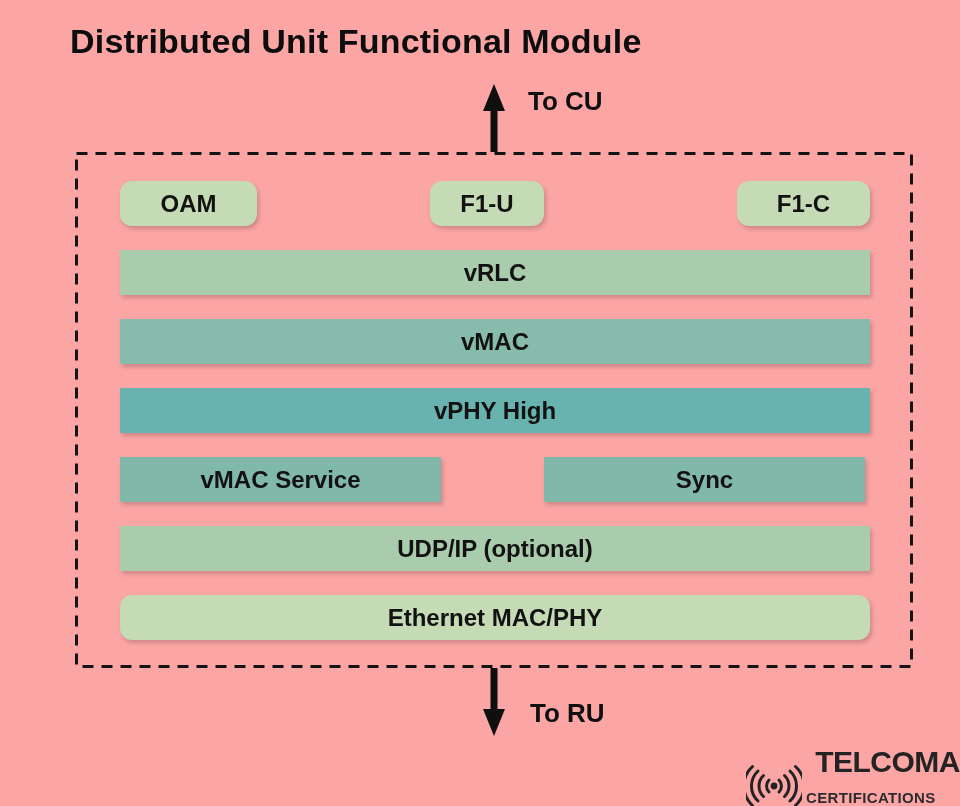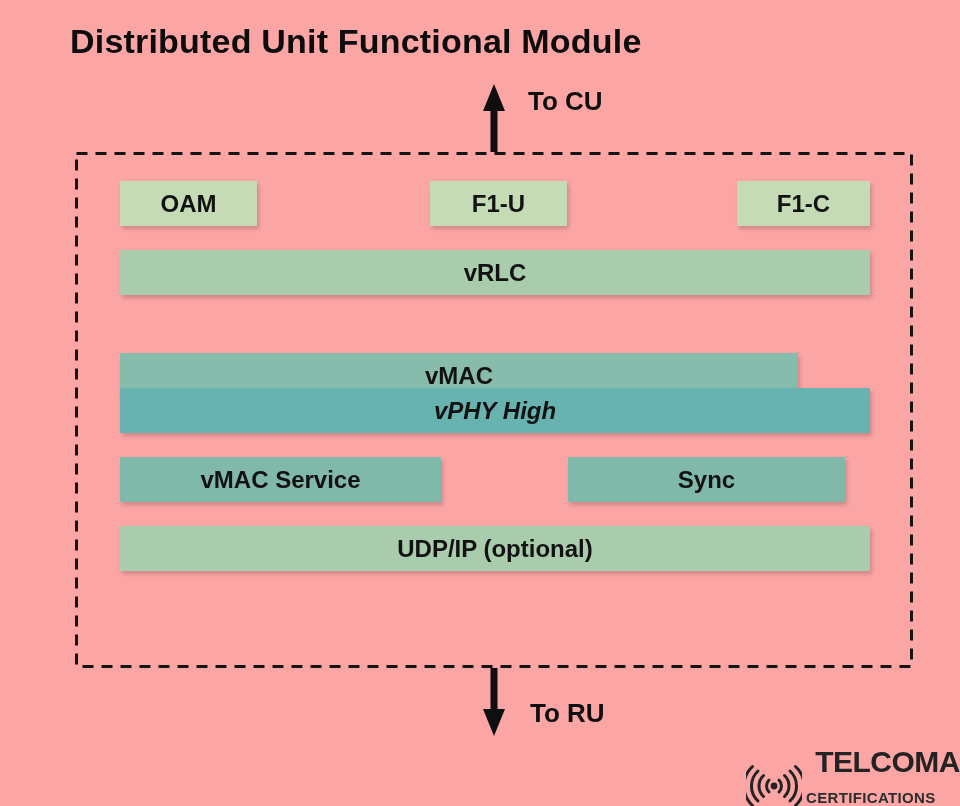--- a/index.html
+++ b/index.html
@@ -20,34 +20,34 @@
   .arrow-up{left:481px;top:84px;}
   .arrow-down{left:481px;top:668px;}
   .boundary-svg{position:absolute;left:75px;top:152px;}
   .block{
     position:absolute;height:45px;display:flex;align-items:center;justify-content:center;
     font-size:24px;font-weight:600;color:#121212;
     box-shadow:2px 3px 4px rgba(0,0,0,0.18);white-space:nowrap;
   }
   
   .b-oam{left:120px;top:181px;width:137px;}
-  .b-f1u{left:430px;top:181px;width:137px;}
+  .b-f1u{left:430px;top:181px;width:114px;}
   .b-f1c{left:737px;top:181px;width:133px;}
   .b-vrlc{left:120px;top:250px;width:750px;}
-  .b-vmac{left:120px;top:319px;width:678px;margin-top:34px;}
+  .b-vmac{left:120px;top:319px;width:750px;}
   .b-vphy{left:120px;top:388px;width:750px;}
   .b-ecpri{left:120px;top:457px;width:321px;}
-  .b-sync{left:568px;top:457px;width:277px;}
+  .b-sync{left:544px;top:457px;width:321px;}
   .b-udp{left:120px;top:526px;width:750px;}
   .b-eth{left:120px;top:595px;width:750px;}
   
-  .c-light{background:#c5dbb6;}
+  .c-light{background:#c5dbb6;border-radius:12px;}
   .c-sage{background:#a9ccac;}
   .c-tealgreen{background:#87bcad;}
-  .c-teal{background:#68b2b0;font-style:italic;}
+  .c-teal{background:#68b2b0;}
   .c-esync{background:#80b8a9;}
   
   .logo{position:absolute;left:746px;top:748px;display:flex;align-items:center;color:#222;}
   .logo-icon{width:56px;height:48px;flex:0 0 auto;}
   .logo-text{margin-left:4px;display:flex;flex-direction:column;align-items:flex-end;}
   .logo-brand{font-size:30px;line-height:28px;font-weight:800;letter-spacing:-0.5px;color:#232323;}
   .logo-tagline{font-size:15px;font-weight:600;letter-spacing:0.35px;color:#2c2c2c;margin-top:13px;}
 </style>
 </head>
 <body>
@@ -71,20 +71,21 @@
   <div class="block b-f1c c-light">F1-C</div>
 
   <div class="block b-vrlc c-sage">vRLC</div>
   <div class="block b-vmac c-tealgreen">vMAC</div>
   <div class="block b-vphy c-teal">vPHY High</div>
 
   <div class="block b-ecpri c-esync">vMAC Service</div>
   <div class="block b-sync c-esync">Sync</div>
 
   <div class="block b-udp c-sage">UDP/IP (optional)</div>
+  <div class="block b-eth c-light">Ethernet MAC/PHY</div>
 
   <svg class="arrow-svg arrow-down" viewBox="0 0 26 68">
     <rect x="9.5" y="0" width="7" height="48" fill="#0f0f0f"></rect>
     <polygon points="13,68 2,41 24,41" fill="#0f0f0f"></polygon>
   </svg>
   <div class="arrow-label to-ru">To RU</div>
 
   <div class="logo">
     <svg class="logo-icon" viewBox="0 0 56 44" fill="none" stroke="#232323" stroke-width="3" stroke-linecap="round">
       <circle cx="28" cy="22" r="3.4" fill="#232323" stroke="none"></circle>

